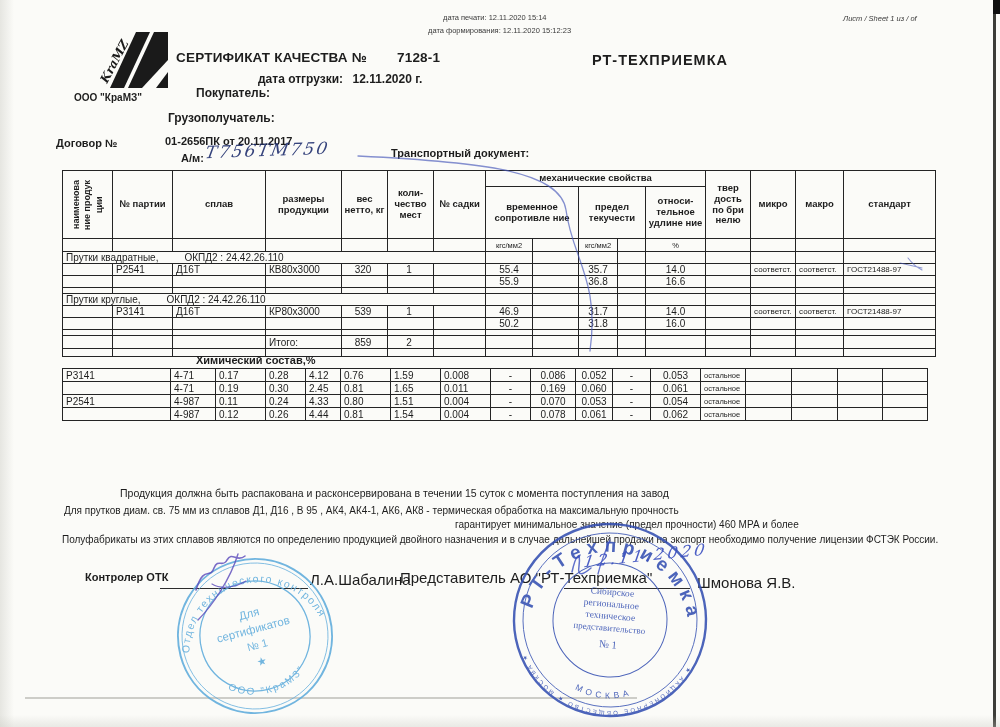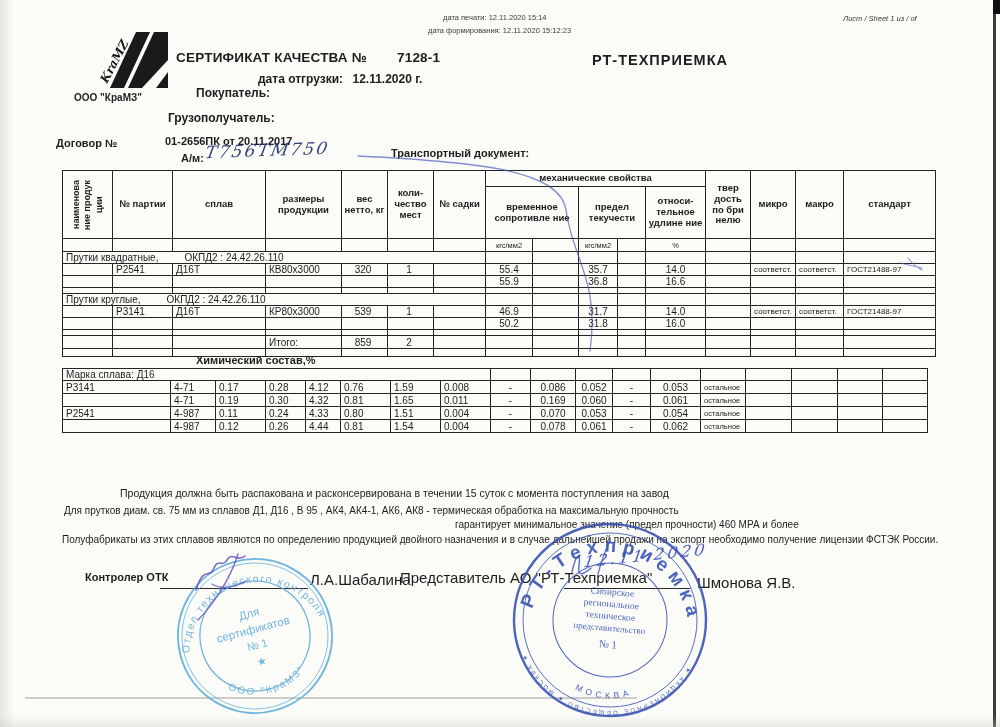--- a/index.html
+++ b/index.html
@@ -334,33 +334,20 @@
       <col style="width:37px">
       <col style="width:38px">
     <col style="width:50px">
       <col style="width:45px">
       <col style="width:46px">
       <col style="width:46px">
     <col style="width:45px">
       <col style="width:45px">
   </colgroup>
   <tbody>
-  <tr style="height:11px">
-    <td colspan="8" class="grp">Марка сплава: Д16</td>
-    <td></td>
-        <td></td>
-        <td></td>
-        <td></td>
-        <td></td>
-        <td></td>
-        <td></td>
-        <td></td>
-        <td></td>
-        <td></td>
-  </tr>
   <tr style="height:13px">
     <td class="lft">Р3141</td>
         <td class="lft">4-71</td>
         <td class="lft">0.17</td>
         <td class="lft">0.28</td>
         <td class="lft">4.12</td>
         <td class="lft">0.76</td>
         <td class="lft">1.59</td>
         <td class="lft">0.008</td>
         <td class="ctr">-</td>
@@ -372,21 +359,21 @@
         <td></td>
         <td></td>
         <td></td>
         <td></td>
   </tr>
   <tr style="height:13px">
     <td class="lft"></td>
         <td class="lft">4-71</td>
         <td class="lft">0.19</td>
         <td class="lft">0.30</td>
-        <td class="lft">4.32</td>
+        <td class="lft">2.45</td>
         <td class="lft">0.81</td>
         <td class="lft">1.65</td>
         <td class="lft">0.011</td>
         <td class="ctr">-</td>
         <td class="ctr">0.169</td>
         <td class="ctr">0.060</td>
         <td class="ctr">-</td>
         <td class="ctr">0.061</td>
         <td class="xs lft">остальное</td>
         <td></td>

